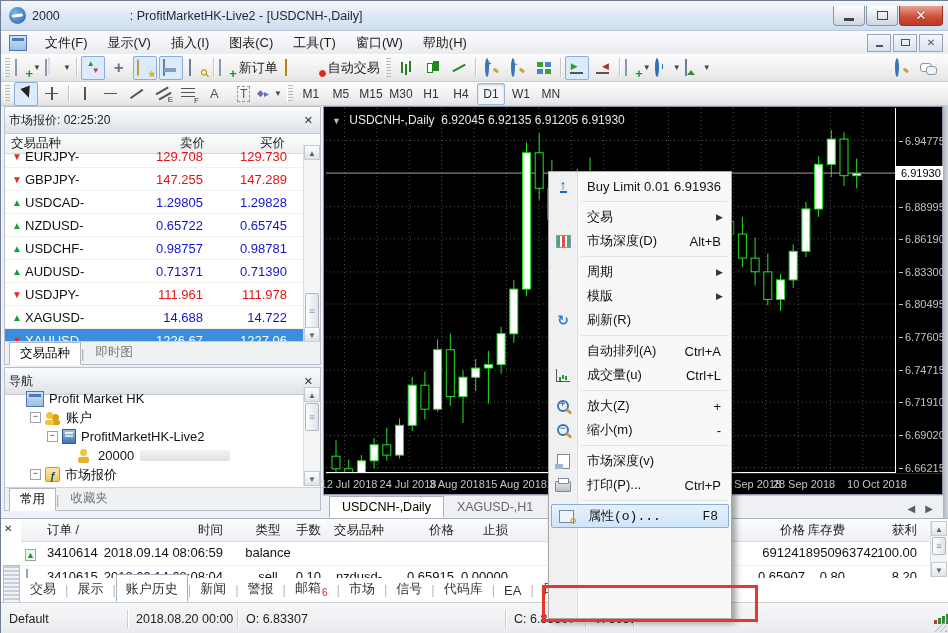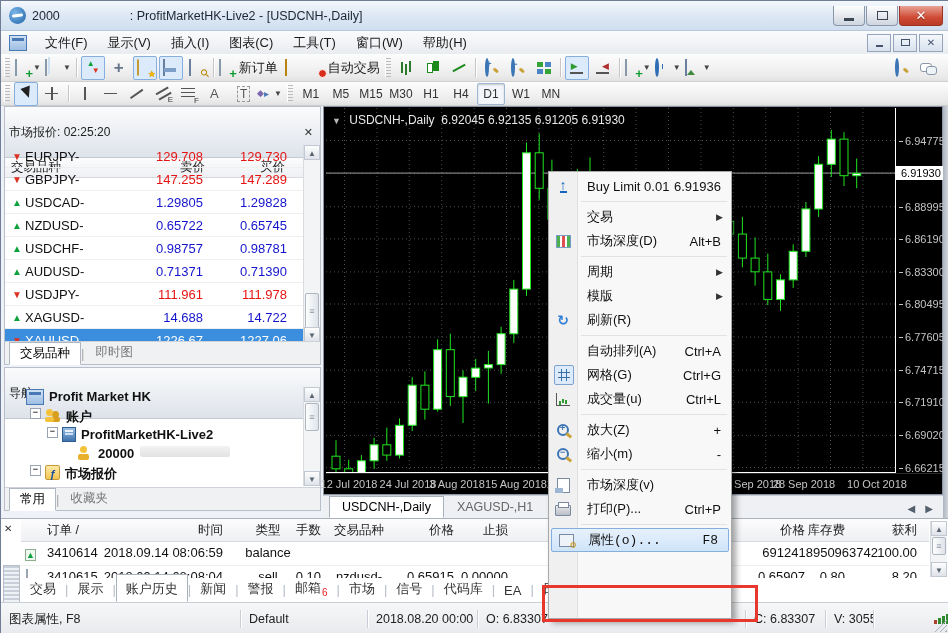--- a/index.html
+++ b/index.html
@@ -96,21 +96,21 @@
   .ic-label::before{content:"T";position:absolute;left:4px;top:0px;font-size:12px;color:#555;border:1px dashed #999;padding:0 2px;}
   .ic-shapes::before{content:"◆";position:absolute;left:1px;top:2px;font-size:9px;color:#7b68ae;}
   .ic-shapes::after{content:"▸";position:absolute;left:8px;top:2px;font-size:10px;color:#4a7ab5;}
   .tfbtn{min-width:26px;height:20px;display:flex;align-items:center;justify-content:center;font-size:12px;color:#333;
          border:1px solid transparent;border-radius:2px;margin:0 1px;}
   .tfbtn.active{background:#f3f6fa;border-color:#9db6d4;box-shadow:inset 0 1px 2px rgba(0,0,0,.18);}
 
   
   .panel{position:absolute;background:#fff;border:1px solid #b8bfc9;box-sizing:border-box;}
   .panel-header{height:18px;background:linear-gradient(#fafbfc,#dee3ea);border-bottom:1px solid #c4cad3;
-                display:flex;align-items:center;padding:16px 4px;font-size:12px;color:#222;}
+                display:flex;align-items:center;padding:4px 4px;font-size:12px;color:#222;}
   .panel-header .x{margin-left:auto;color:#333;font-size:11px;font-weight:bold;padding:0 3px;}
   .mw-colhead{display:flex;height:19px;border-bottom:1px solid #d7dbe0;background:linear-gradient(#fcfcfd,#eef0f3);
               font-size:12.5px;color:#222;align-items:center;}
   .mw-row{display:flex;height:22px;align-items:center;border-bottom:1px solid #efefef;font-size:13px;}
   .mw-row .sym{width:116px;display:flex;align-items:center;padding-left:4px;color:#111;}
   .mw-row .arr{width:16px;font-size:10px;text-align:center;}
   .arr.up{color:#0ca13a;} .arr.down{color:#dd3222;}
   .mw-row .px{width:78px;text-align:right;padding-right:6px;}
   .px.down{color:#e51414;} .px.up{color:#1414cc;}
   .mw-row.selected{background:#3a8edd;}
@@ -118,21 +118,21 @@
   .ptabs{position:absolute;left:0;right:0;bottom:0;height:22px;background:#f0f1f3;border-top:1px solid #cfd3d9;
          display:flex;align-items:flex-end;padding-left:4px;}
   .ptab{padding:2px 10px;font-size:12.5px;color:#777;border:1px solid transparent;}
   .ptab.active{background:#fff;border-color:#b0b7c1;border-bottom-color:#fff;color:#000;margin-bottom:-1px;}
   .vscroll{position:absolute;width:16px;background:#f3f4f6;border-left:1px solid #d8dbe0;}
   .vbtn{height:15px;text-align:center;font-size:8px;color:#5a6572;line-height:15px;background:linear-gradient(#fdfdfd,#dfe3e9);border:1px solid #c3c9d2;box-sizing:border-box;}
   .vthumb{position:absolute;left:1px;right:1px;background:linear-gradient(90deg,#fdfdfd,#dfe3e9);border:1px solid #aeb6c2;border-radius:2px;}
   .vthumb::after{content:"≡";position:absolute;left:0;right:0;top:50%;transform:translateY(-55%);text-align:center;font-size:9px;color:#8a94a3;}
 
   
-  .tree-row{display:flex;align-items:flex-start;height:19px;font-size:13px;color:#111;white-space:nowrap;font-weight:bold;}
+  .tree-row{display:flex;align-items:center;height:19px;font-size:13px;color:#111;white-space:nowrap;}
   .expander{width:9px;height:9px;border:1px solid #9aa4b2;background:#fff;font-size:9px;line-height:7px;text-align:center;color:#333;margin-right:4px;flex:0 0 auto;}
   .nico{width:16px;height:14px;margin-right:5px;flex:0 0 auto;position:relative;}
   .nico.mt{border:1px solid #4a7ab5;background:linear-gradient(#cfe0f2,#9dbfe4);}
   .nico.mt::after{content:"";position:absolute;left:2px;top:2px;right:2px;height:3px;background:#4a7ab5;}
   .nico.people::before{content:"";position:absolute;left:1px;top:1px;width:7px;height:7px;border-radius:50%;background:#f5c33b;box-shadow:6px 2px 0 #d89f1e;}
   .nico.people::after{content:"";position:absolute;left:0;bottom:0;width:9px;height:5px;border-radius:2px;background:#f5c33b;box-shadow:6px 0 0 #d89f1e;}
   .nico.server{width:12px;height:13px;background:linear-gradient(#9dbfe4,#3f74ad);border:1px solid #2d5c8f;}
   .nico.server::after{content:"";position:absolute;left:2px;top:2px;width:8px;height:2px;background:#eaf2fb;box-shadow:0 3px 0 #cfe0f2;}
   .nico.person::before{content:"";position:absolute;left:3px;top:0px;width:7px;height:7px;border-radius:50%;background:#f5c33b;}
   .nico.person::after{content:"";position:absolute;left:1px;bottom:0;width:11px;height:6px;border-radius:2px;background:#e8b02b;}
@@ -764,21 +764,20 @@
         <span class="ttab">代码库</span>
         <span class="ttab-sep">|</span>
         <span class="ttab">EA</span>
         <span class="ttab-sep">|</span>
         <span class="ttab">日志</span>
       </div>
   </div>
 
   <div class="abs" id="statusbar">
     <div id="status-segs" style="display:flex;width:100%;align-items:center;">
-        <span class="sseg" style="width:240px;box-sizing:border-box;">图表属性, F8</span>
         <span class="sseg" style="width:127px;box-sizing:border-box;">Default</span>
         <span class="sseg" style="width:110px;box-sizing:border-box;">2018.08.20 00:00</span>
         <span class="sseg" style="width:268px;box-sizing:border-box;">O: 6.83307</span>
         <span class="sseg" style="width:80px;box-sizing:border-box;">C: 6.83307</span>
         <span class="sseg" style="width:48px;box-sizing:border-box;">V: 30556</span>
       </div>
     <div id="conn-bars">
       <span style="height:4px;background:#b04030;"></span>
         <span style="height:6px;"></span>
         <span style="height:8px;"></span>
@@ -819,27 +818,20 @@
       <div class="mi">
         <span class="mico">
           <span class="i-refresh">↻</span>
         </span>
         <span>刷新(R)</span>
       </div>
       <div class="msep"></div>
       <div class="mi">
         <span>自动排列(A)</span>
         <span class="sc">Ctrl+A</span>
-      </div>
-      <div class="mi">
-        <span class="mico pressedbox">
-          <span class="i-grid"></span>
-        </span>
-        <span>网格(G)</span>
-        <span class="sc">Ctrl+G</span>
       </div>
       <div class="mi">
         <span class="mico">
           <span class="i-vol"></span>
         </span>
         <span>成交量(u)</span>
         <span class="sc">Ctrl+L</span>
       </div>
       <div class="msep"></div>
       <div class="mi">

